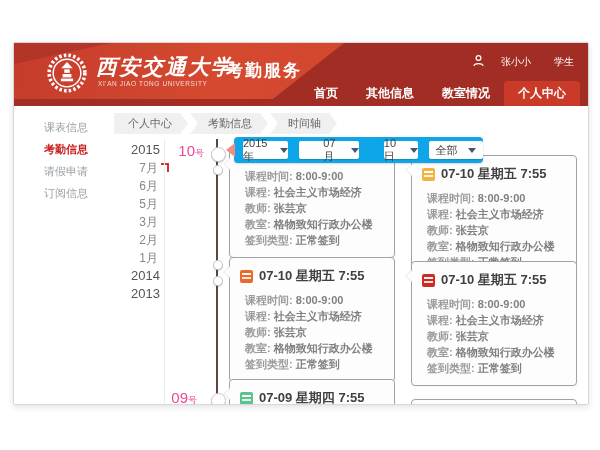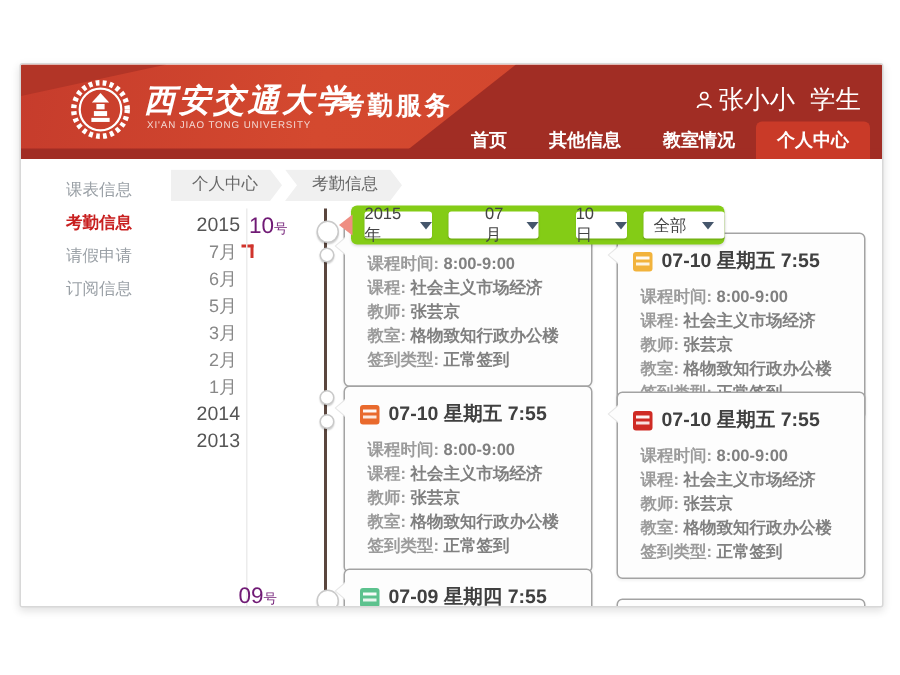--- a/index.html
+++ b/index.html
@@ -16,21 +16,21 @@
   .hdr-tl{position:absolute;left:0;top:0;width:574px;height:63px;background:#b23527;
           clip-path:polygon(0 0,97px 0,0 21px);}
   .hdr-right{position:absolute;left:0;top:0;width:574px;height:63px;background:#a12d24;
           clip-path:polygon(330px 0,100% 0,100% 100%,250px 100%);}
   .hdr-bottom{position:absolute;left:0;top:56px;width:574px;height:7px;background:#a12d24;}
   .logo{position:absolute;left:32px;top:9px;width:42px;height:42px;}
   .uni-cn{position:absolute;left:82px;top:10px;color:#fff;font-family:"DejaVu Serif","Liberation Serif",serif;
           font-style:italic;font-weight:bold;font-size:21px;letter-spacing:2px;white-space:nowrap;}
   .uni-en{position:absolute;left:84px;top:37px;color:#f3d9d3;font-size:6.5px;letter-spacing:.6px;white-space:nowrap;}
   .app-title{position:absolute;left:212px;top:16px;color:#fff;font-size:17px;font-weight:bold;letter-spacing:2px;}
-  .userbox{position:absolute;right:14px;top:12px;display:flex;align-items:center;color:#fff;font-size:17px;gap:4px;cursor:pointer;}
+  .userbox{position:absolute;right:14px;top:12px;display:flex;color:#fff;font-size:10px;gap:17px;cursor:pointer;}
   .userbox .role{margin-left:6px;}
   .nav{position:absolute;right:8px;bottom:0;height:25px;display:flex;align-items:center;gap:0;}
   .nav .tab{color:#fff;font-size:12px;font-weight:bold;padding:0 14px;line-height:25px;cursor:pointer;white-space:nowrap;}
   .nav .tab.active{background:#c93a28;border-radius:4px 4px 0 0;}
 
   
   .side{position:absolute;left:0;top:63px;width:104px;bottom:0;background:#fff;padding-top:15px;}
   .side .it{width:100%;text-align:center;font-size:11px;color:#9aa0a6;margin-bottom:9px;line-height:13px;cursor:pointer;}
   .side .it.active{color:#c81f1f;font-weight:bold;}
 
@@ -47,26 +47,26 @@
   .mnav .mo{font-size:12px;color:#888;line-height:18px;cursor:pointer;position:relative;padding-right:2px;}
   .mnav .mo.cur .mark{position:absolute;right:-9px;top:4px;width:6px;height:7px;
         border-top:2px solid #d0342c;border-right:2px solid #d0342c;}
   .vline{position:absolute;left:150px;top:96px;bottom:0;width:1px;background:#ececec;}
 
   
   .tline{position:absolute;left:202px;top:96px;bottom:0;width:2px;background:#5a463e;}
   .node{position:absolute;background:#fff;border:1px solid #c9c9c9;border-radius:50%;box-shadow:0 1px 1px rgba(0,0,0,.18);}
   .node.big{width:13px;height:13px;}
   .node.sm{width:8px;height:8px;}
-  .daylab{position:absolute;width:38px;text-align:left;color:#701a75;}
+  .daylab{position:absolute;width:38px;text-align:right;color:#ec4899;}
   .daylab .n{font-size:15px;}
   .daylab .s{font-size:9px;}
 
   
-  .fbar{position:absolute;left:220px;top:94px;width:249px;height:26px;background:#84cc16;border-radius:4px;
+  .fbar{position:absolute;left:220px;top:94px;width:249px;height:26px;background:#0ea5e9;border-radius:4px;
         display:flex;align-items:center;padding-left:9px;box-sizing:border-box;gap:11px;box-shadow:0 1px 2px rgba(0,0,0,.15);}
   .fbar:before{content:"";position:absolute;left:-8px;top:6px;border:7px solid transparent;border-left:none;
         border-right:9px solid #ef8e82;}
   .fsel{height:18px;background:#fff;border-radius:2px;display:flex;align-items:center;justify-content:center;
         font-size:11px;color:#444;gap:6px;cursor:pointer;box-shadow:0 1px 1px rgba(0,0,0,.15);}
   .caret{width:0;height:0;border-left:4px solid transparent;border-right:4px solid transparent;border-top:5px solid #45566b;}
   .btn-list{position:absolute;left:499px;top:96px;width:66px;height:23px;line-height:23px;text-align:center;
         background:linear-gradient(#ffffff,#f1f1f1);border:1px solid #c9c9c9;border-radius:3px;
         font-size:12px;color:#777;cursor:pointer;box-sizing:border-box;}
 
@@ -135,20 +135,21 @@
   <div class="side">
     <div class="it">课表信息</div>
     <div class="it active">考勤信息</div>
     <div class="it">请假申请</div>
     <div class="it">订阅信息</div>
   </div>
 
   <div class="bc">
     <div class="crumb">个人中心</div>
     <div class="crumb">考勤信息</div>
+    <div class="crumb">时间轴</div>
   </div>
 
   <div class="mnav">
     <div class="yr">2015</div>
     <div class="mo cur"><span>7月</span><span class="mark"></span></div>
     <div class="mo">6月</div>
     <div class="mo">5月</div>
     <div class="mo">3月</div>
     <div class="mo">2月</div>
     <div class="mo">1月</div>

